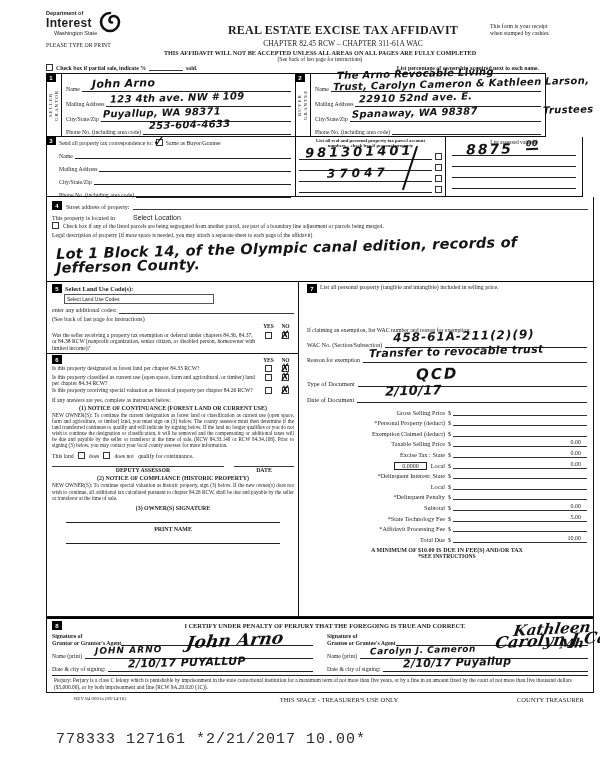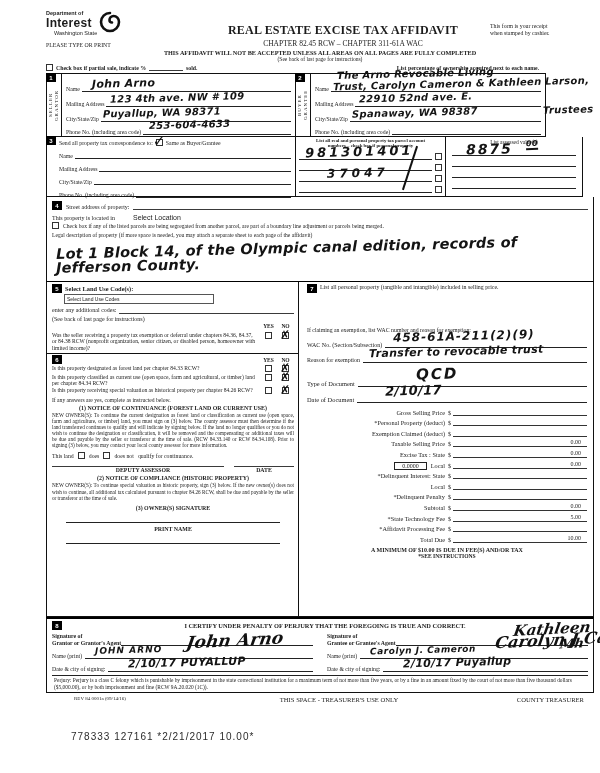--- a/index.html
+++ b/index.html
@@ -144,21 +144,21 @@
   .sig-flourish { position:absolute; right:4px; top:4px; font-size:13px; }
   .hw-nameprint { font-size:9px; position:absolute; left:10px; top:-5px; letter-spacing:1px; }
   .hw-datecity { font-size:11px; position:absolute; left:20px; top:-7px; }
   .perjury { border-top:1px solid #222; margin-top:3px; font-size:5.4px; line-height:6.6px; padding:1px 2px 2px 2px; }
 
   
   .footer { display:flex; align-items:flex-start; width:548px; padding:3px 10px 0 28px; }
   .rev { font-size:5px; width:150px; }
   .tspace { flex:1; text-align:center; font-size:6.6px; }
   .ctreas { width:130px; text-align:right; font-size:6.6px; }
-  .stamp { position:absolute; left:71px; top:731px; font-family:Liberation Sans, sans-serif; font-size:10px; letter-spacing:1px; color:#2b2b2b; }
+  .stamp { position:absolute; left:56px; top:731px; font-family:Liberation Mono, monospace; font-size:15px; letter-spacing:1px; color:#2b2b2b; }
 </style>
 </head>
 <body>
 
 <div class="page">
   <div class="form">
 
     <div class="hdr">
       <div class="hdr-left">
         <div class="logo">

